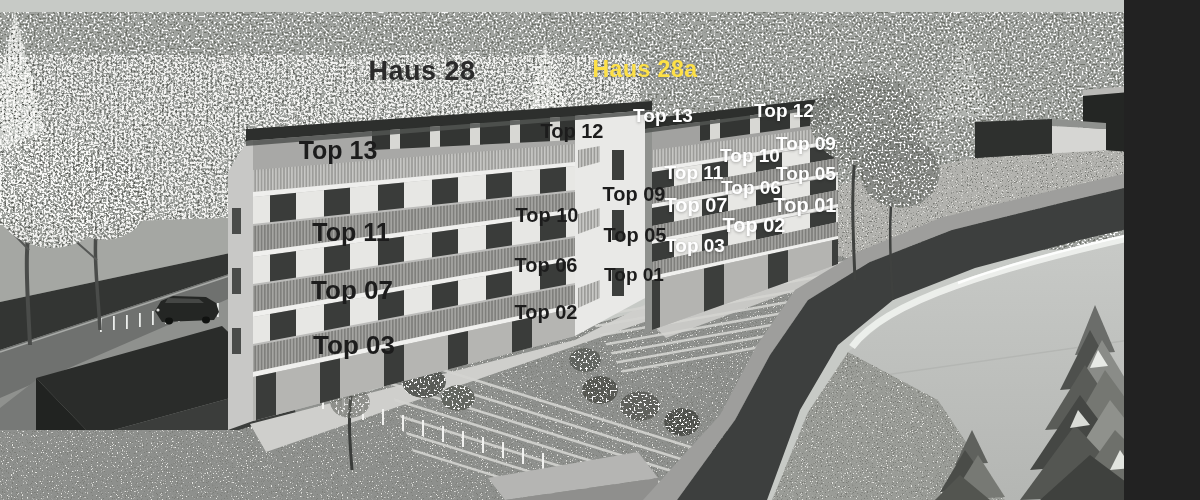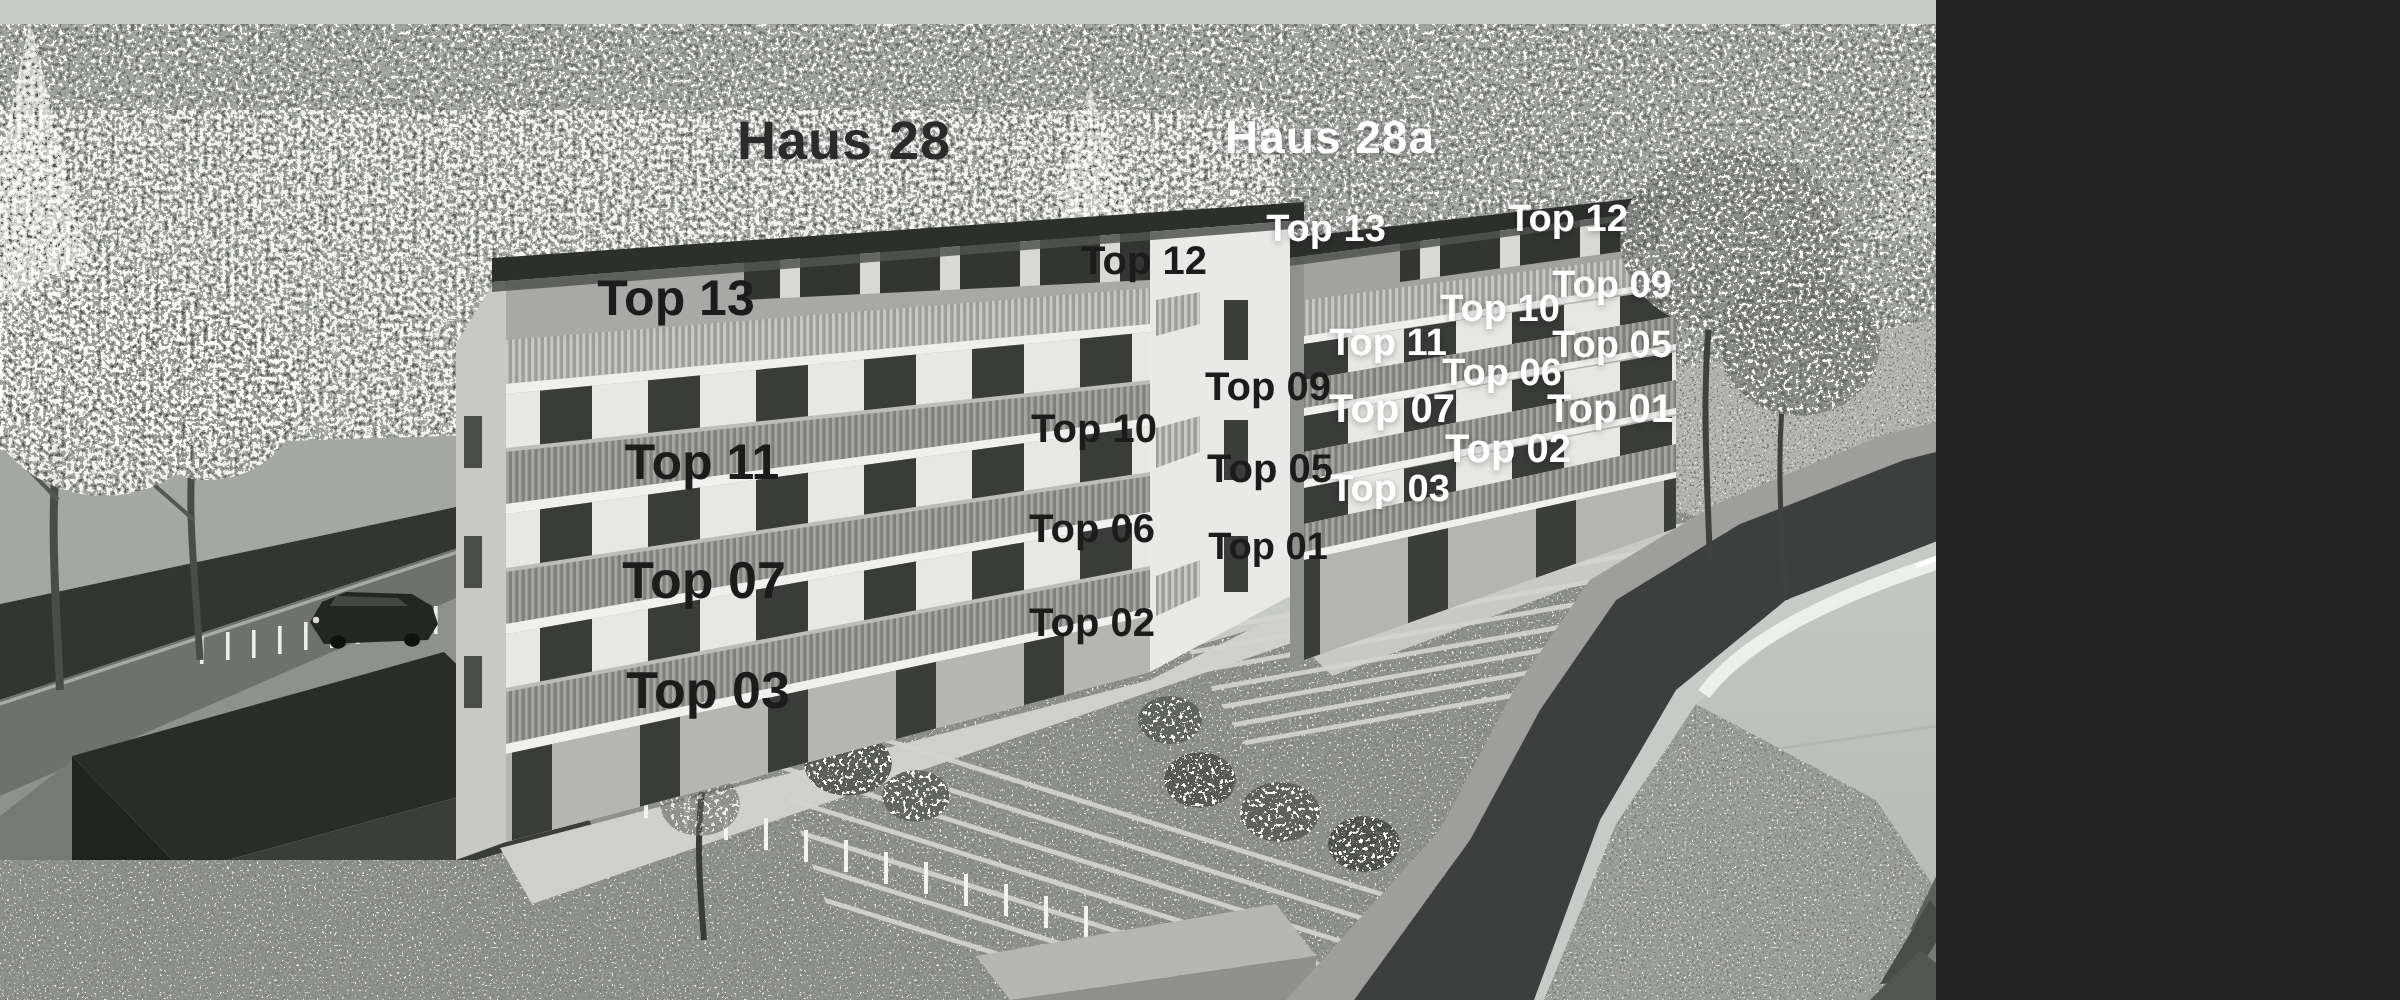--- a/index.html
+++ b/index.html
@@ -1,16 +1,16 @@
 <!DOCTYPE html>
 <html><head>
 <meta charset="utf-8">
 <style>
   html,body{margin:0;padding:0;background:#222;}
-  #stage{position:relative;width:968px;height:500px;overflow:hidden;
+  #stage{position:relative;width:1124px;height:500px;overflow:hidden;
          font-family:"Liberation Sans","DejaVu Sans",sans-serif;}
   #scene{position:absolute;left:0;top:0;}
   .overlay{position:absolute;left:0;top:0;width:1200px;height:500px;z-index:5;}
   .unit-label,.building-title{
       position:absolute;font-weight:700;line-height:1;white-space:nowrap;
       transform:translate(-50%,-50%);letter-spacing:0px;}
   .building-title{letter-spacing:0.5px;}
   .lbl-light{text-shadow:0 1px 3px rgba(0,0,0,.30);}
 </style>
 </head>
@@ -352,21 +352,21 @@
       <div class="unit-label" style="left: 572px; top: 131px; font-size: 20px; color: rgb(28, 28, 28);">Top 12</div>
       <div class="unit-label" style="left: 351px; top: 232px; font-size: 25px; color: rgb(28, 28, 28);">Top 11</div>
       <div class="unit-label" style="left: 547px; top: 215px; font-size: 20px; color: rgb(28, 28, 28);">Top 10</div>
       <div class="unit-label" style="left: 634px; top: 194px; font-size: 20px; color: rgb(28, 28, 28);">Top 09</div>
       <div class="unit-label" style="left: 352px; top: 290px; font-size: 26px; color: rgb(28, 28, 28);">Top 07</div>
       <div class="unit-label" style="left: 546px; top: 265px; font-size: 20px; color: rgb(28, 28, 28);">Top 06</div>
       <div class="unit-label" style="left: 635px; top: 235px; font-size: 20px; color: rgb(28, 28, 28);">Top 05</div>
       <div class="unit-label" style="left: 354px; top: 345px; font-size: 26px; color: rgb(28, 28, 28);">Top 03</div>
       <div class="unit-label" style="left: 546px; top: 312px; font-size: 20px; color: rgb(28, 28, 28);">Top 02</div>
       <div class="unit-label" style="left: 634px; top: 274px; font-size: 19px; color: rgb(28, 28, 28);">Top 01</div>
-      <div class="building-title lbl-light" style="left: 665px; top: 69px; font-size: 23px; color: #ffffff;">Haus 28a</div>
+      <div class="building-title lbl-light" style="left: 645px; top: 69px; font-size: 23px; color: #fde047;">Haus 28a</div>
       <div class="unit-label lbl-light" style="left: 663px; top: 115px; font-size: 19px; color: rgb(255, 255, 255);">Top 13</div>
       <div class="unit-label lbl-light" style="left: 784px; top: 110px; font-size: 19px; color: rgb(255, 255, 255);">Top 12</div>
       <div class="unit-label lbl-light" style="left: 694px; top: 172px; font-size: 19px; color: rgb(255, 255, 255);">Top 11</div>
       <div class="unit-label lbl-light" style="left: 750px; top: 155px; font-size: 19px; color: rgb(255, 255, 255);">Top 10</div>
       <div class="unit-label lbl-light" style="left: 806px; top: 143px; font-size: 19px; color: rgb(255, 255, 255);">Top 09</div>
       <div class="unit-label lbl-light" style="left: 696px; top: 205px; font-size: 20px; color: rgb(255, 255, 255);">Top 07</div>
       <div class="unit-label lbl-light" style="left: 751px; top: 187px; font-size: 19px; color: rgb(255, 255, 255);">Top 06</div>
       <div class="unit-label lbl-light" style="left: 806px; top: 173px; font-size: 19px; color: rgb(255, 255, 255);">Top 05</div>
       <div class="unit-label lbl-light" style="left: 695px; top: 245px; font-size: 19px; color: rgb(255, 255, 255);">Top 03</div>
       <div class="unit-label lbl-light" style="left: 754px; top: 225px; font-size: 20px; color: rgb(255, 255, 255);">Top 02</div>

